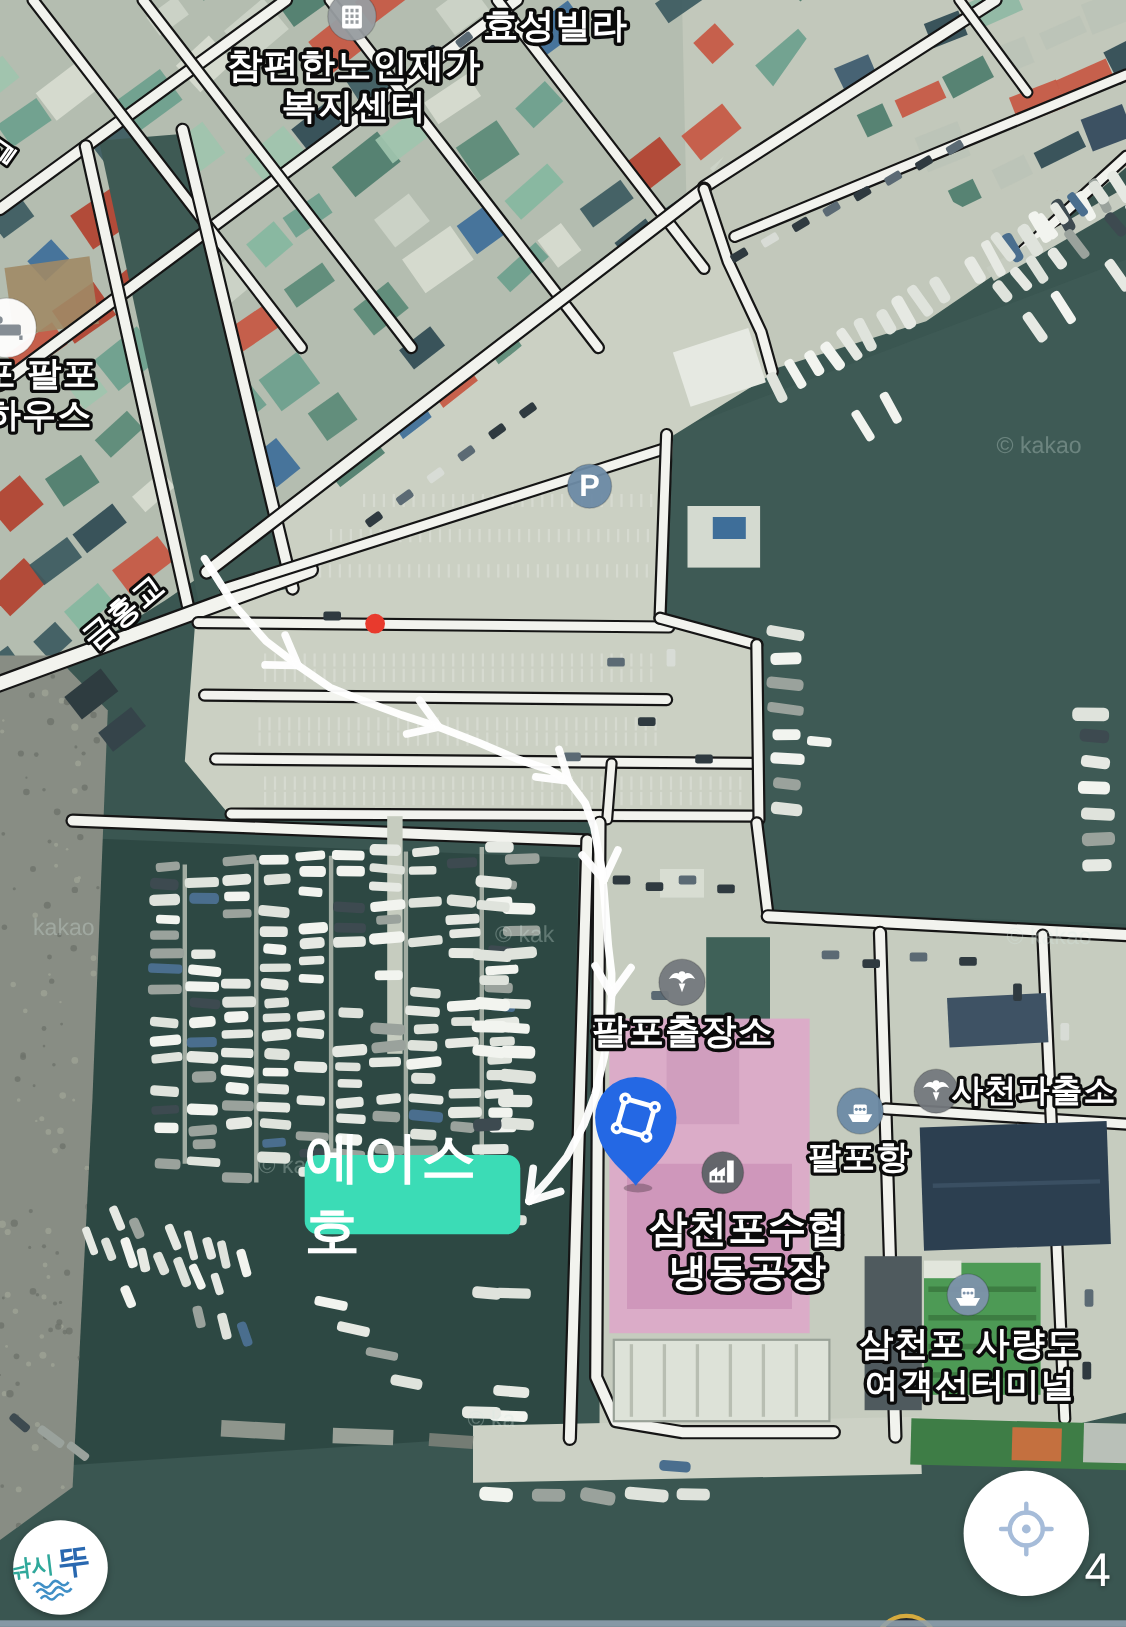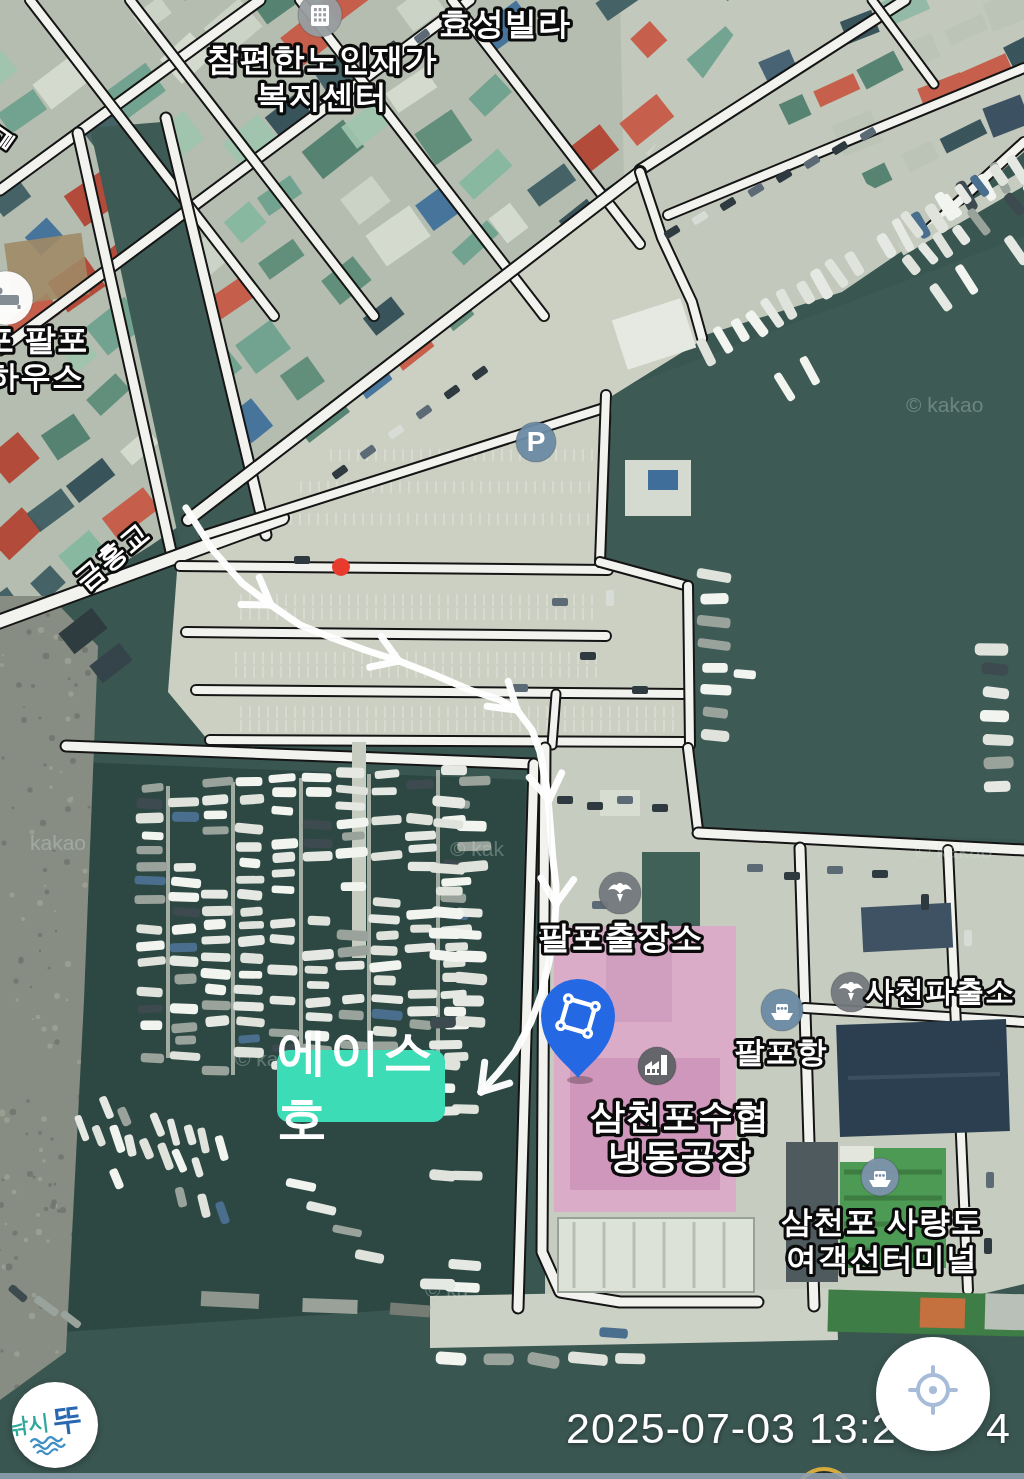--- a/index.html
+++ b/index.html
@@ -1,19 +1,19 @@
 <!DOCTYPE html>
 <html><head>
 <meta charset="utf-8">
 <style>
   html,body{margin:0;padding:0;background:#222;}
   .screen{position:relative;width:1024px;height:1479px;overflow:hidden;background:#3a5651;
           font-family:"Liberation Sans","DejaVu Sans",sans-serif;}
   svg{position:absolute;left:0;top:0;}
-  .ace-tag{position:absolute;left:277px;top:1050px;width:168px;height:72px;border-radius:12px;
+  .ace-tag{position:absolute;left:277px;top:1050px;width:196px;height:72px;border-radius:12px;
            display:flex;align-items:center;justify-content:center;font-size:50px;font-weight:600;
            color:#fff;letter-spacing:3px;z-index:30;}
   .footer-title{position:absolute;left:106px;top:1396px;font-size:48px;font-weight:800;color:#fff;
                 letter-spacing:2px;z-index:40;
                 text-shadow:0 2px 6px rgba(0,0,0,.9),0 0 14px rgba(0,0,0,.55),2px 2px 2px rgba(0,0,0,.6);}
   .stamp{position:absolute;top:1404px;font-size:43px;font-weight:500;color:#fff;z-index:38;
          text-shadow:0 1px 4px rgba(0,0,0,.45);letter-spacing:1px;}
   .stamp-left{left:566px;}
   .stamp-right{left:986px;}
   .loc-btn{position:absolute;left:876px;top:1337px;width:114px;height:114px;border-radius:50%;
@@ -909,21 +909,20 @@
         <text x="-26" y="0" text-anchor="middle" font-size="21" font-weight="900" fill="#2fa89b" font-family="Liberation Sans,DejaVu Sans,sans-serif">낚시</text>
         <text x="13" y="3" text-anchor="middle" font-size="30" font-weight="900" fill="#2968b0" font-family="Liberation Sans,DejaVu Sans,sans-serif">뚜</text>
         <path d="M-26,11 q4,-5 8,0 t8,0 t8,0 t8,0" stroke="#3f8fc6" stroke-width="2.4" fill="none"></path>
         <path d="M-24,17 q4,-5 8,0 t8,0 t8,0 t8,0" stroke="#3f8fc6" stroke-width="2.4" fill="none"></path>
         <path d="M-21,23 q4,-4 7,0 t7,0 t7,0" stroke="#3f8fc6" stroke-width="2.2" fill="none"></path>
       </g>
     </svg>
   </div>
 
 
-  <div class="stamp stamp-left">2025-07-03 13:2</div>
   <div class="stamp stamp-right">4</div>
 
   <div class="loc-btn">
     <svg width="114" height="114" viewBox="0 0 114 114">
       <g stroke="#a6bcd9" stroke-width="4" fill="none" stroke-linecap="round">
         <circle cx="57" cy="53" r="15"></circle>
         <line x1="57" y1="30" x2="57" y2="38"></line>
         <line x1="57" y1="68" x2="57" y2="76"></line>
         <line x1="34" y1="53" x2="42" y2="53"></line>
         <line x1="72" y1="53" x2="80" y2="53"></line>

